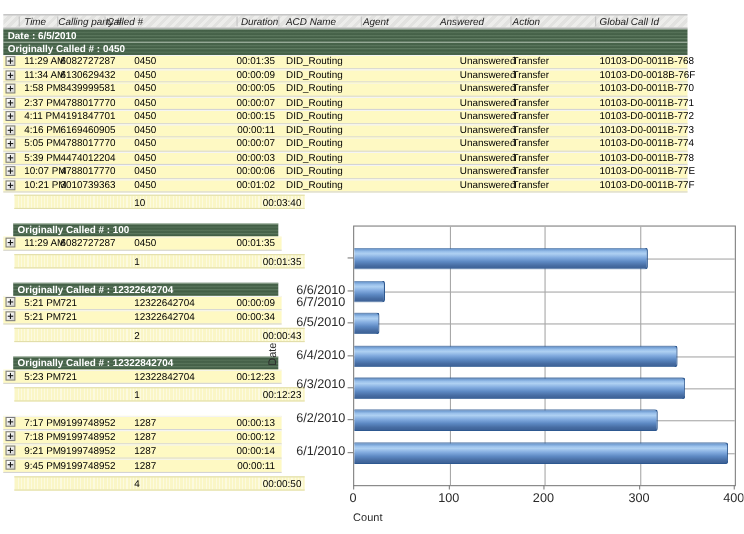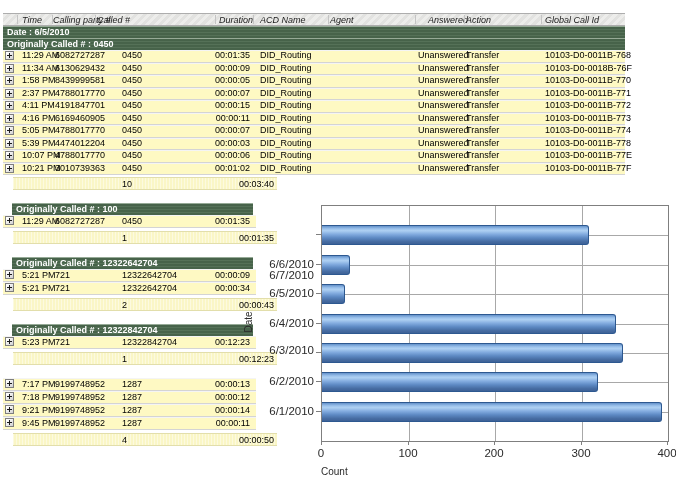--- a/index.html
+++ b/index.html
@@ -77,21 +77,21 @@
 
 <div class="main-report">
 
   <div class="hdr">
     <span class="hlabel" style="left:19px">Time</span>
     <span class="hlabel" style="left:50px">Calling party #</span>
     <span class="hlabel" style="left:94px">Called #</span>
     <span class="hlabel" style="left:216px">Duration</span>
     <span class="hlabel" style="left:257px">ACD Name</span>
     <span class="hlabel" style="left:327px">Agent</span>
-    <span class="hlabel" style="left:425px">Answered</span>
+    <span class="hlabel" style="left:397px">Answered</span>
     <span class="hlabel" style="left:463px">Action</span>
     <span class="hlabel" style="left:542px">Global Call Id</span>
     <span class="hsep" style="left:14px"></span>
     <span class="hsep" style="left:49px"></span>
     <span class="hsep" style="left:92px"></span>
     <span class="hsep" style="left:212px"></span>
     <span class="hsep" style="left:250px"></span>
     <span class="hsep" style="left:325px"></span>
     <span class="hsep" style="left:412px"></span>
     <span class="hsep" style="left:461px"></span>

